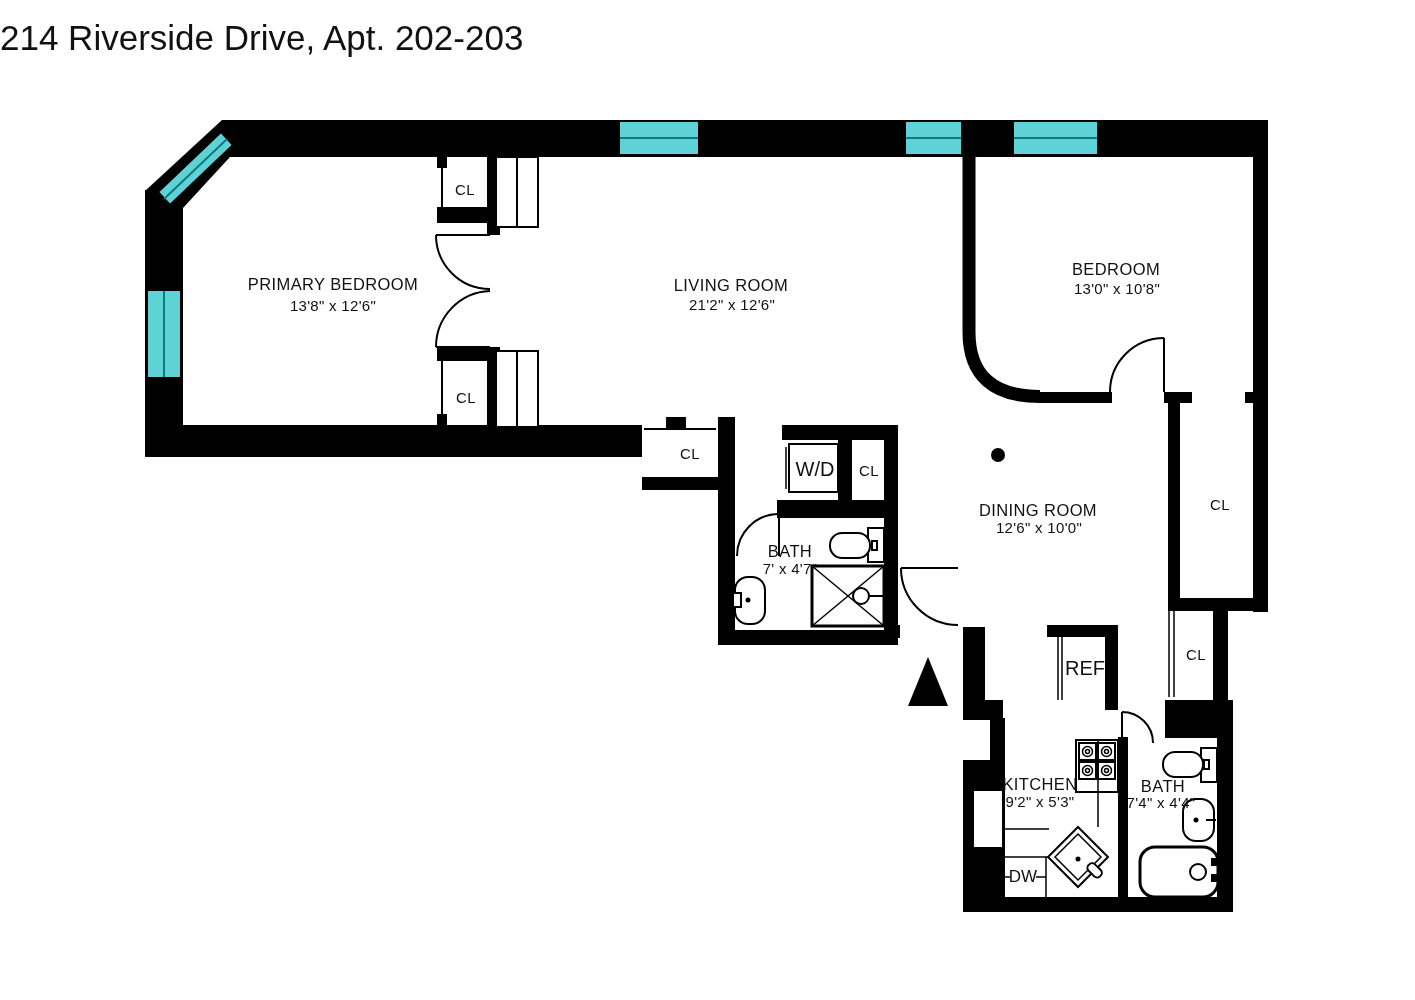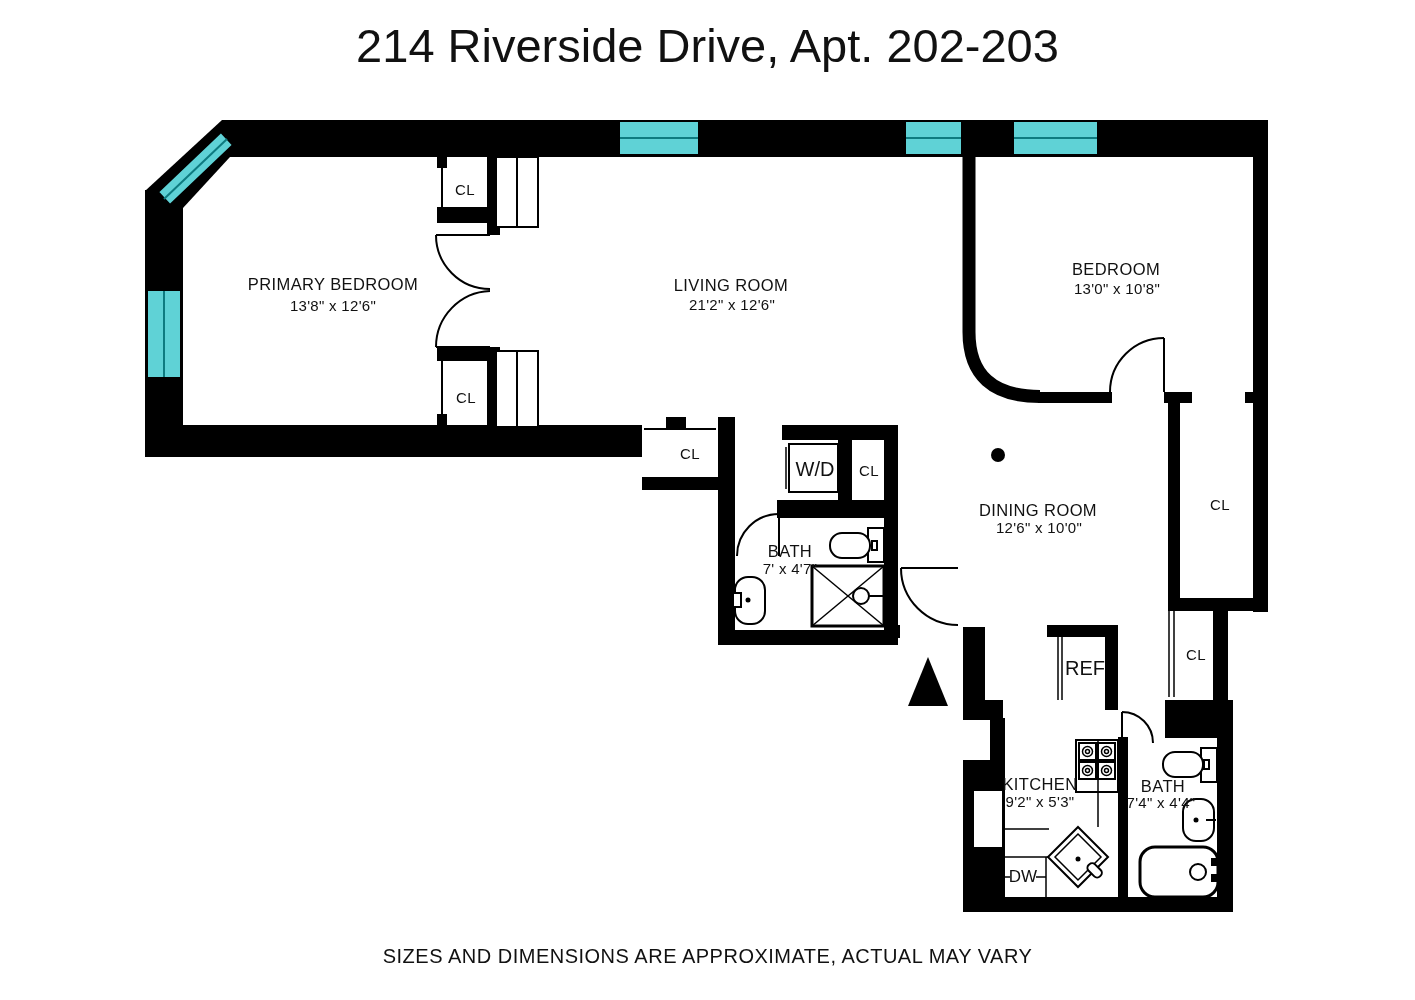--- a/index.html
+++ b/index.html
@@ -1,19 +1,19 @@
 <!DOCTYPE html>
 <html style="--wall: #000000; --glass: #5fd2d6; --mullion: #0e7b80;"><head>
 <meta charset="utf-8">
 <style>
   html,body{margin:0;padding:0;background:#ffffff;}
   .page{position:relative;width:1415px;height:1000px;background:#fff;overflow:hidden;
         font-family:"Liberation Sans", sans-serif;}
-  .title{position:absolute;top:18px;left:0;width:1415px;text-align:center;
-         font-size:47px;color:#111;letter-spacing:0px;}
+  .title{position:absolute;top:18px;left:0;width:1415px;
+         font-size:35px;color:#111;letter-spacing:0px;}
   .footer{position:absolute;top:945px;left:0;width:1415px;text-align:center;
           font-size:20px;color:#111;letter-spacing:.5px;}
   svg{position:absolute;left:0;top:0;}
   svg text{font-family:"Liberation Sans", sans-serif;fill:#111;text-anchor:middle;}
   .room{font-size:16.5px;letter-spacing:.4px;}
   .dims{font-size:15px;letter-spacing:.3px;}
   .cl{font-size:15px;letter-spacing:.5px;}
   .appl{font-size:20px;}
   .appl-sm{font-size:17px;}
   .wall{fill:var(--wall,#000);}
@@ -247,14 +247,13 @@
       <text class="cl" x="869" y="476">CL</text>
       <text class="cl" x="1220" y="510">CL</text>
       <text class="cl" x="1196" y="660">CL</text>
 
       <text class="appl" x="815" y="476">W/D</text>
       <text class="appl" x="1085" y="675">REF</text>
       <text class="appl-sm" x="1023" y="882">DW</text>
     </g>
   </svg>
 
-  <div class="footer">SIZES AND DIMENSIONS ARE APPROXIMATE, ACTUAL MAY VARY</div>
 </div>
 
 </body></html>

